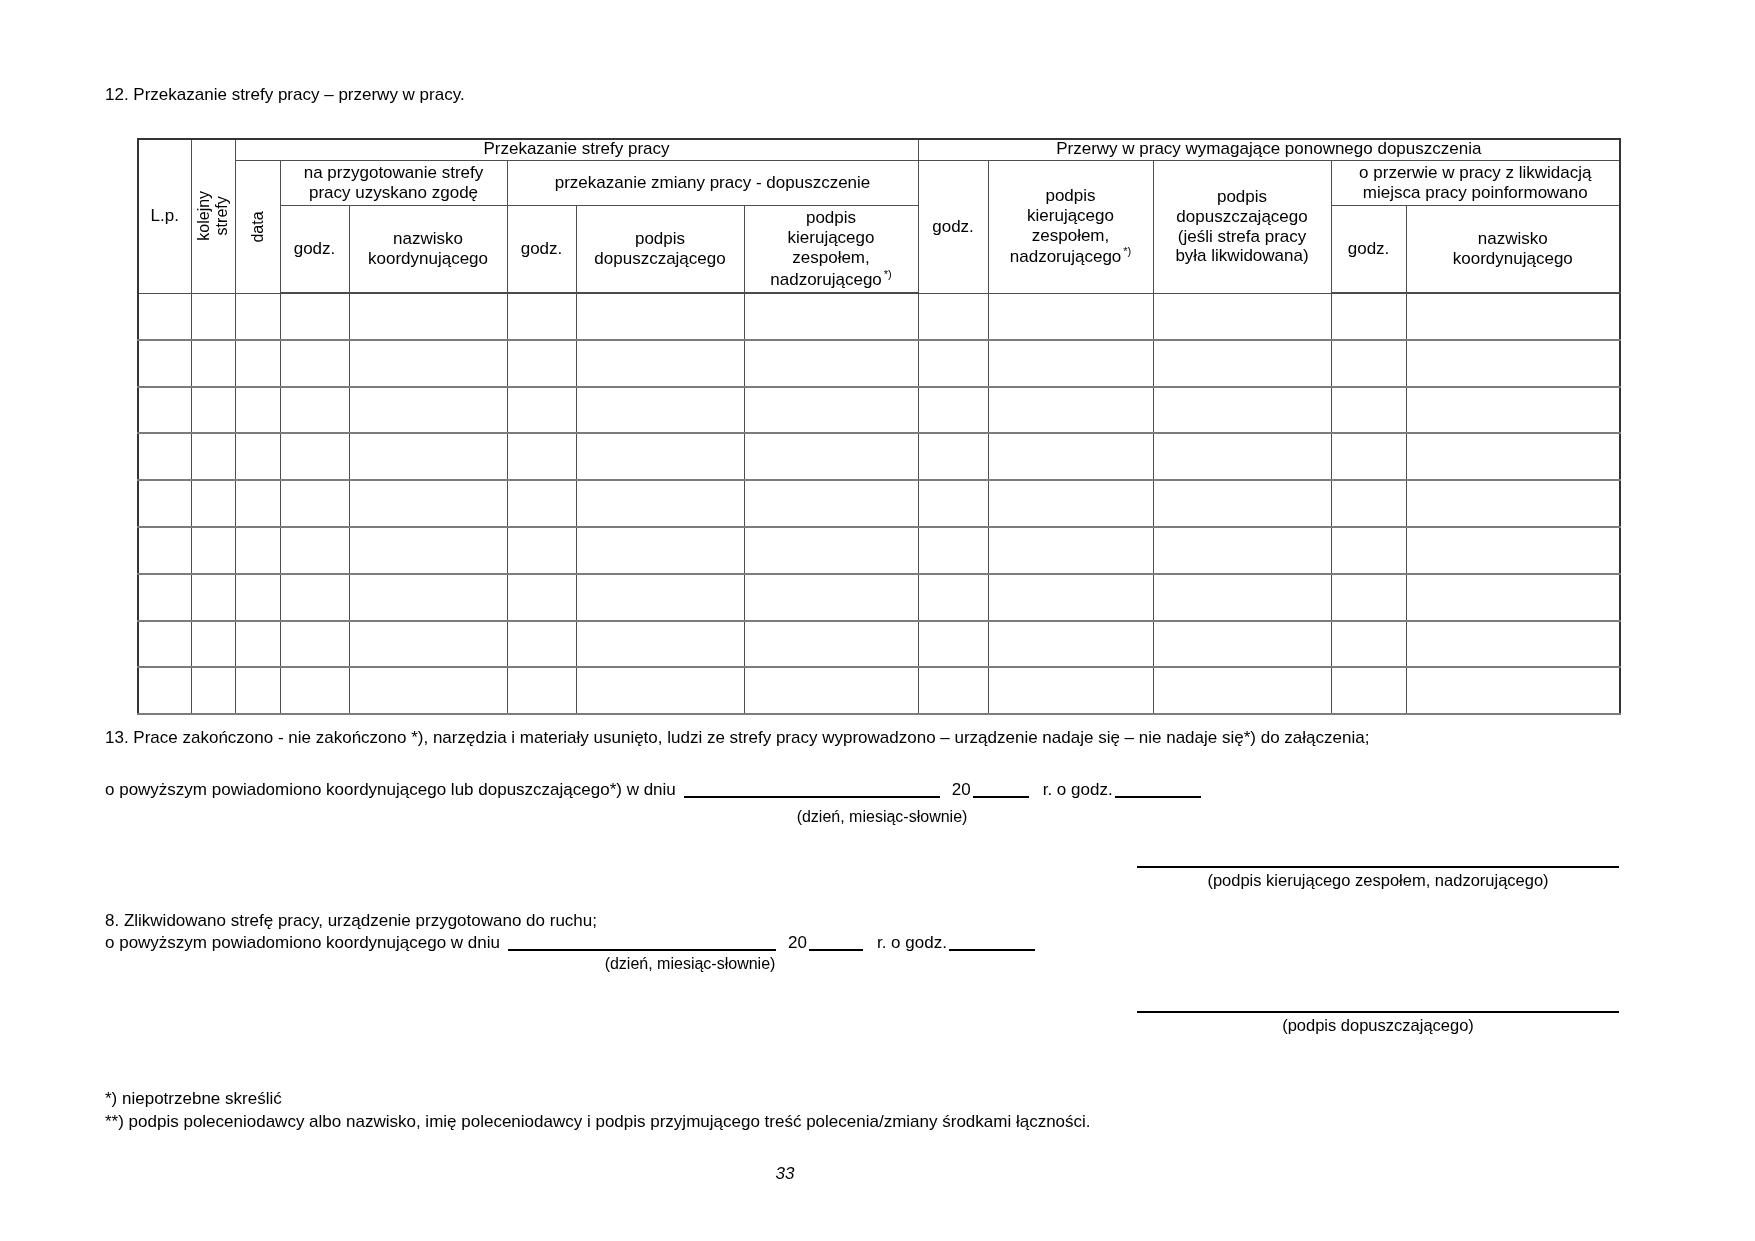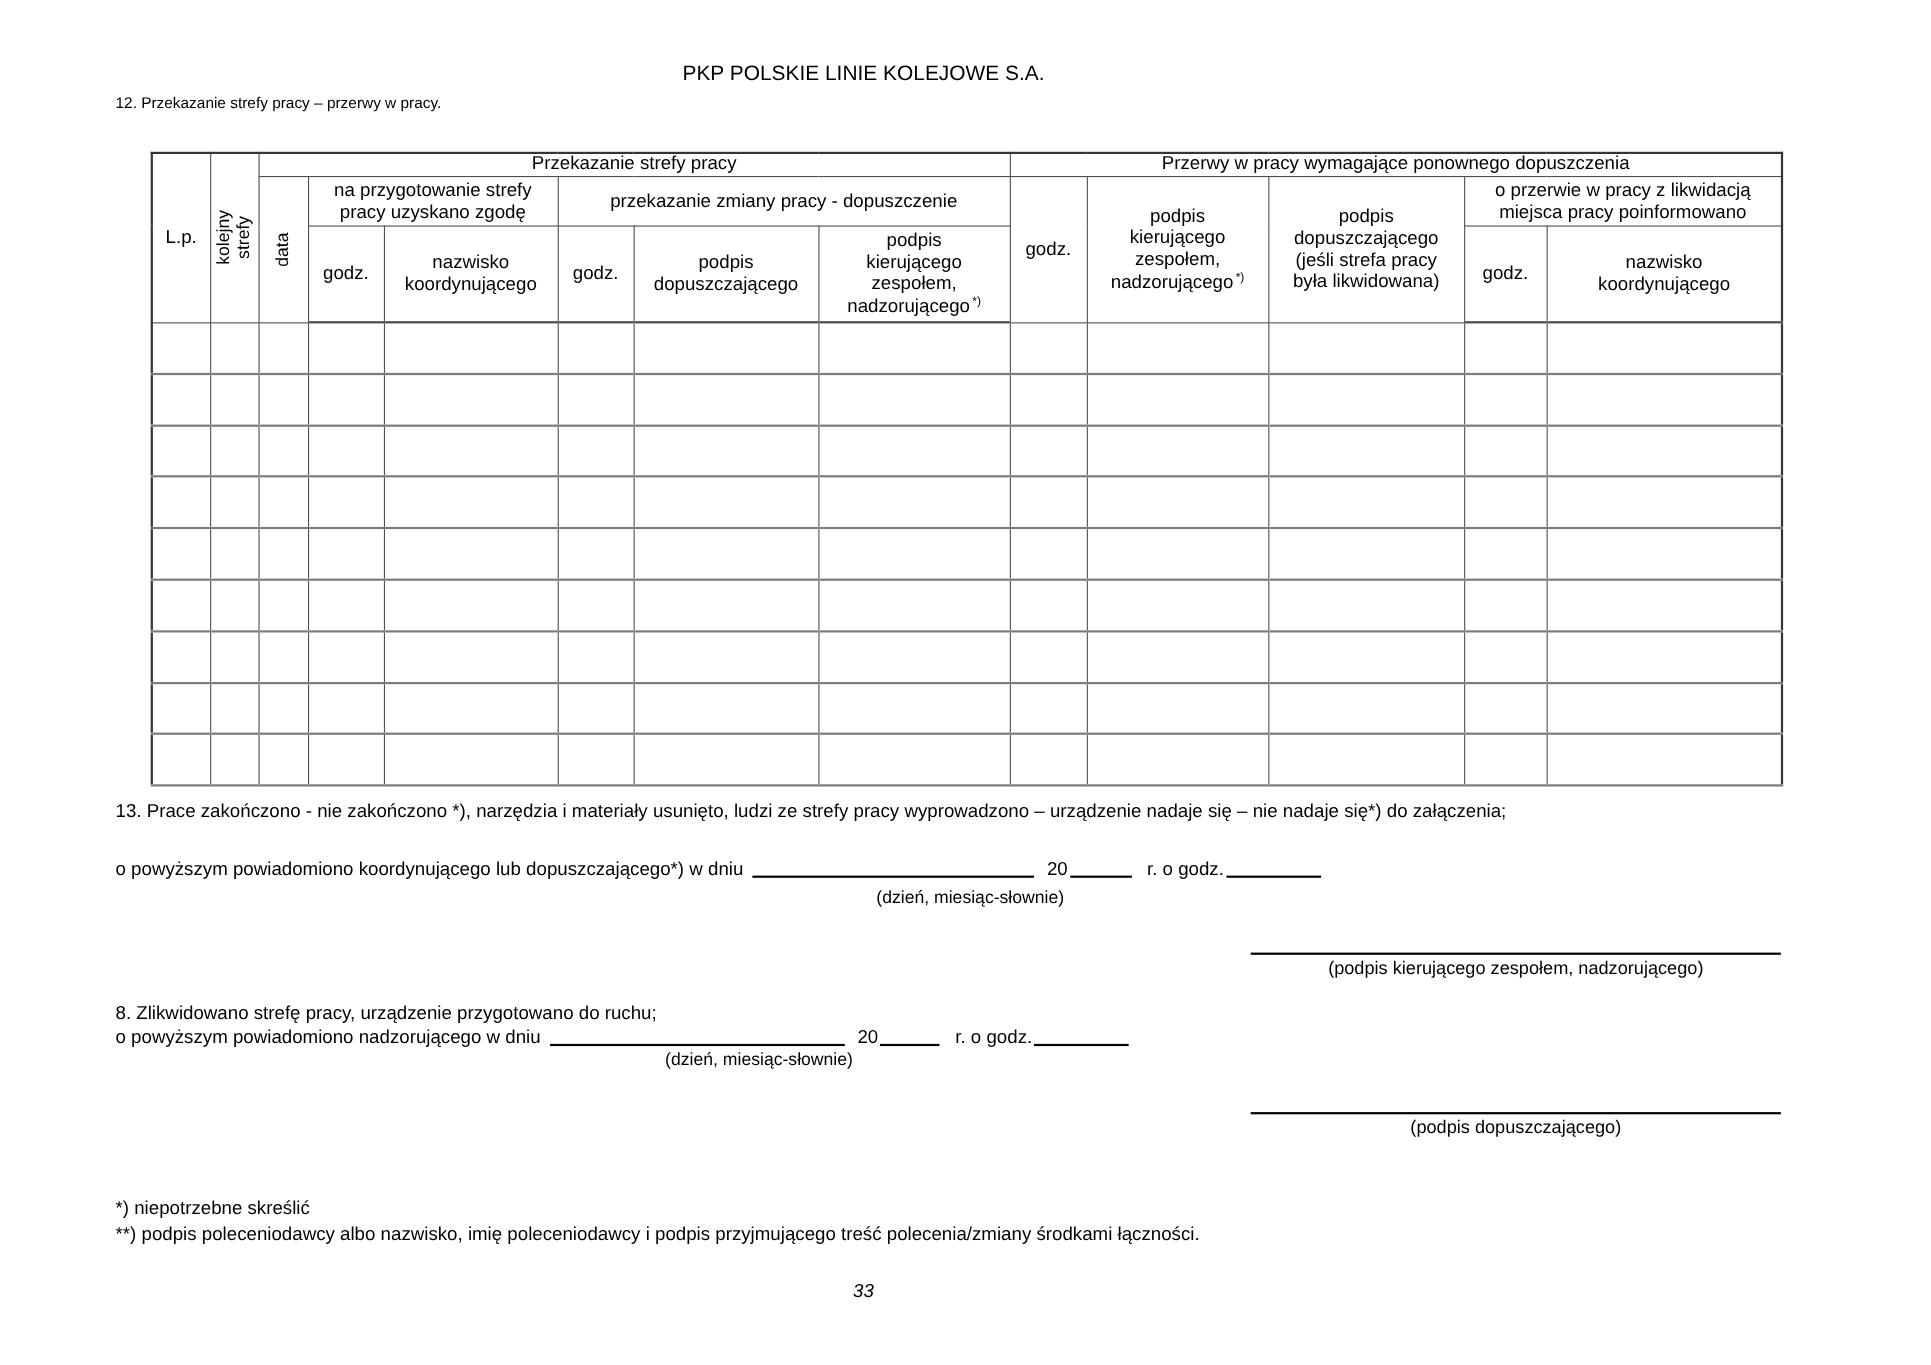--- a/index.html
+++ b/index.html
@@ -4,21 +4,21 @@
 <style>
   html,body{margin:0;padding:0;}
   body{
     width:1755px;height:1241px;background:#ffffff;color:#000;
     font-family:"Liberation Sans", sans-serif;
     -webkit-font-smoothing:antialiased;
   }
   .page{position:relative;width:1755px;height:1241px;background:#fff;overflow:hidden;}
 
   .doc-title{position:absolute;top:57px;left:0;width:1570px;text-align:center;font-size:19px;}
-  .h12{position:absolute;left:105px;top:85px;font-size:14px;}
+  .h12{position:absolute;left:105px;top:85px;font-size:17px;}
 
   table.form{
     position:absolute;left:137px;top:138px;width:1482px;
     border-collapse:collapse;table-layout:fixed;
     border:2px solid #343434;
     font-size:17px;line-height:1.16;
   }
   table.form th, table.form td{
     border:1px solid #4f4f4f;
     font-weight:normal;text-align:center;vertical-align:middle;
@@ -55,21 +55,20 @@
   .sig1-label{top:871px;} .sig2-label{top:1016px;}
   .fn{position:absolute;left:105px;font-size:17px;white-space:nowrap;}
   .fn1{top:1089px;} .fn2{top:1112px;}
   .page-num{position:absolute;top:1164px;left:0;width:1570px;text-align:center;font-size:17px;font-style:italic;}
 </style>
 </head>
 <body>
 
 <div class="page">
 
-  <div class="doc-title">PKP POLSKIE LINIE KOLEJOWE S.A.</div>
   <div class="h12">12. Przekazanie strefy pracy – przerwy w pracy.</div>
 
   <table class="form">
     <colgroup>
       <col style="width:53px">
         <col style="width:44px">
         <col style="width:45px">
       <col style="width:69px">
         <col style="width:158px">
         <col style="width:69px">
@@ -275,21 +274,21 @@
     <span>o powyższym powiadomiono koordynującego lub dopuszczającego*) w dniu</span><span class="blank b-date13"></span><span class="lit-year">20</span><span class="blank b-year13"></span><span class="lit-hour">r. o godz.</span><span class="blank b-hour13"></span>
   </div>
   <div class="hint hint13">(dzień, miesiąc-słownie)</div>
 
   <div class="sig-line sig1-line"></div>
   <div class="sig-label sig1-label">(podpis kierującego zespołem, nadzorującego)</div>
 
   <div class="bodytext" style="left:105px;top:911px;">8. Zlikwidowano strefę pracy, urządzenie przygotowano do ruchu;</div>
 
   <div class="bodytext" style="left:105px;top:933px;">
-    <span>o powyższym powiadomiono nadzorującego w dniu</span><span class="blank b-date14"></span><span class="lit-year">20</span><span class="blank b-year14"></span><span class="lit-hour">r. o godz.</span><span class="blank b-hour14"></span>
+    <span>o powyższym powiadomiono koordynującego w dniu</span><span class="blank b-date14"></span><span class="lit-year">20</span><span class="blank b-year14"></span><span class="lit-hour">r. o godz.</span><span class="blank b-hour14"></span>
   </div>
   <div class="hint hint14">(dzień, miesiąc-słownie)</div>
 
   <div class="sig-line sig2-line"></div>
   <div class="sig-label sig2-label">(podpis dopuszczającego)</div>
 
   <div class="fn fn1">*) niepotrzebne skreślić</div>
   <div class="fn fn2">**) podpis poleceniodawcy albo nazwisko, imię poleceniodawcy i podpis przyjmującego treść polecenia/zmiany środkami łączności.</div>
 
   <div class="page-num">33</div>

